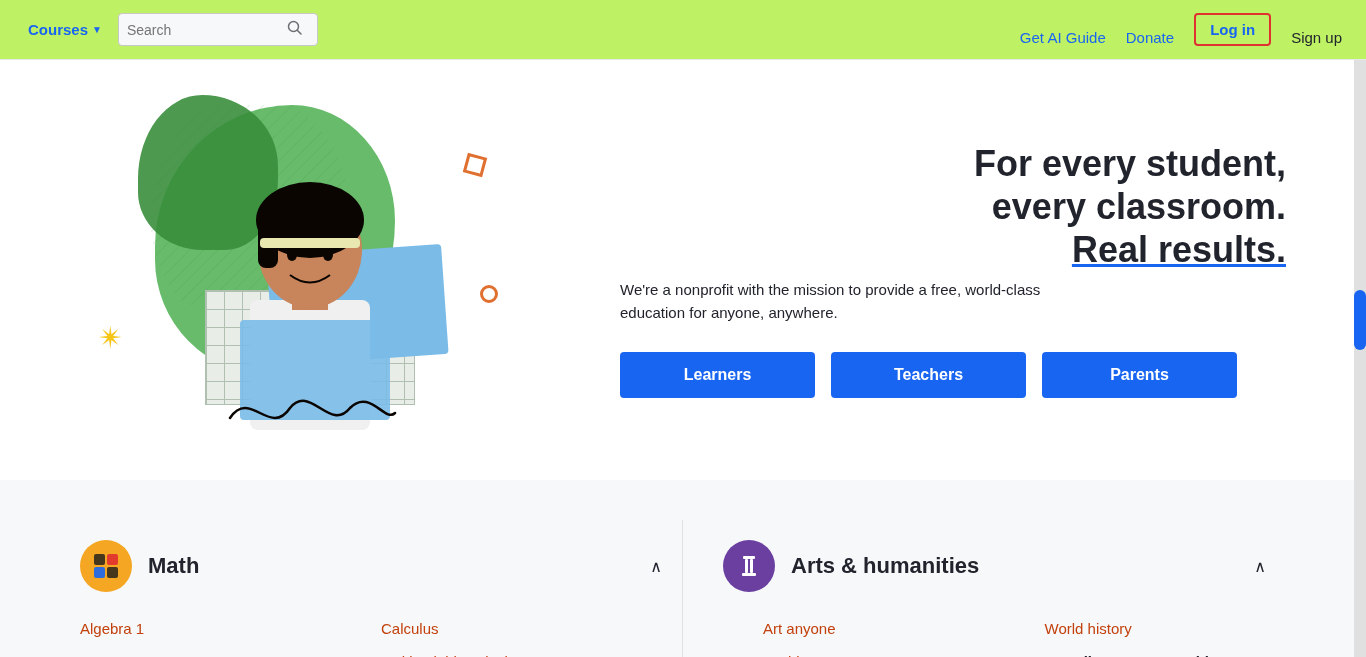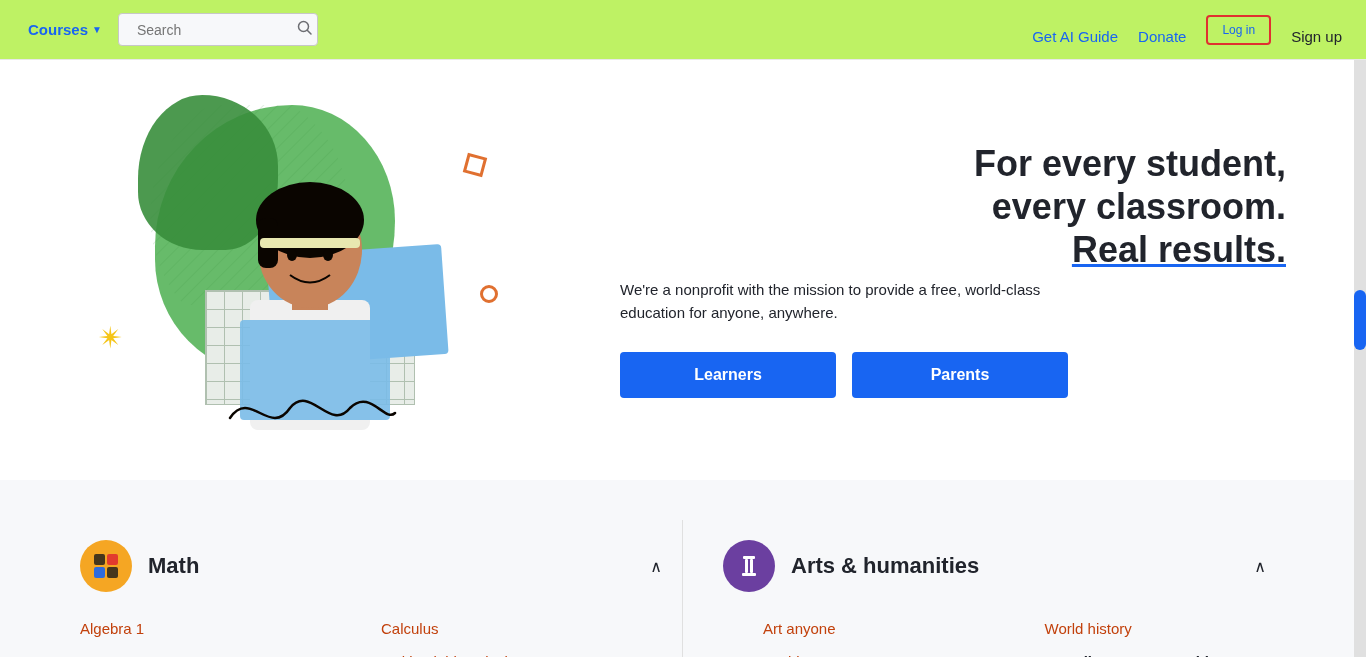--- a/index.html
+++ b/index.html
@@ -19,21 +19,21 @@
     .nav-left { display: flex; align-items: center; gap: 12px; }
     .courses-btn {
       display: flex; align-items: center; gap: 4px;
       color: #1865f2; font-size: 15px; font-weight: 600;
       cursor: pointer; border: none; background: none; padding: 6px 4px;
     }
     .courses-chevron { font-size: 10px; color: #1865f2; }
     .search-bar {
       display: flex; align-items: center;
       border: 1px solid #c7c7c7; border-radius: 4px;
-      padding: 6px 18px; gap: 10px;
+      padding: 6px 8px; gap: 10px;
       background: #f7f8fa; width: 200px;
     }
     .search-bar input {
       border: none; background: transparent; outline: none;
       font-size: 14px; color: #21242c; width: 150px;
     }
     .search-icon-svg { color: #6d6e73; font-size: 14px; }
 
     .nav-center {
       position: absolute; left: 50%; transform: translateX(-50%);
@@ -43,21 +43,21 @@
       width: 32px; height: 32px;
     }
     .brand-name { font-size: 18px; font-weight: 700; color: #21242c; }
 
     .nav-right { margin-left: auto; display: flex; align-items: flex-end; gap: 20px; }
     .nav-link {
       color: #1865f2; font-size: 15px; font-weight: 500;
       cursor: pointer; text-decoration: none; border: none; background: none;
     }
     .login-btn {
-      color: #1865f2; font-size: 12px; font-weight: 400;
+      color: #1865f2; font-size: 15px; font-weight: 700;
       cursor: pointer; border: 2.5px solid #e03030; background: none;
       padding: 6px 14px; border-radius: 4px;
     }
     .signup-btn {
       color: #21242c; font-size: 15px; font-weight: 500;
       cursor: pointer; border: none; background: none;
     }
 
     
     .hero {
@@ -101,21 +101,21 @@
     .hero-buttons {
       display: flex; gap: 16px;
     }
     .btn-learners, .btn-teachers, .btn-parents {
       padding: 14px 0;
       border: none; border-radius: 4px;
       font-size: 16px; font-weight: 700;
       cursor: pointer;
       color: #fff;
       background: #1865f2;
-      width: 216px;
+      width: 195px;
       text-align: center;
     }
 
     
     .courses-section {
       background: #f7f8fa;
       padding: 40px 80px;
     }
     .courses-grid {
       display: grid;
@@ -261,20 +261,21 @@
 
   <div class="hero-content">
     <h1 class="hero-headline">
       <span>For every student,</span><br>
       <span>every classroom.</span><br>
       <span class="underline">Real results.</span>
     </h1>
     <p class="hero-subtext">We're a nonprofit with the mission to provide a free, world-class education for anyone, anywhere.</p>
     <div class="hero-buttons">
       <button class="btn-learners">Learners</button>
+      <button class="btn-teachers">Teachers</button>
       <button class="btn-parents">Parents</button>
     </div>
   </div>
 </section>
 
 <section class="courses-section">
   <div class="courses-grid">
 
     <div class="course-category">
       <div class="category-header">

